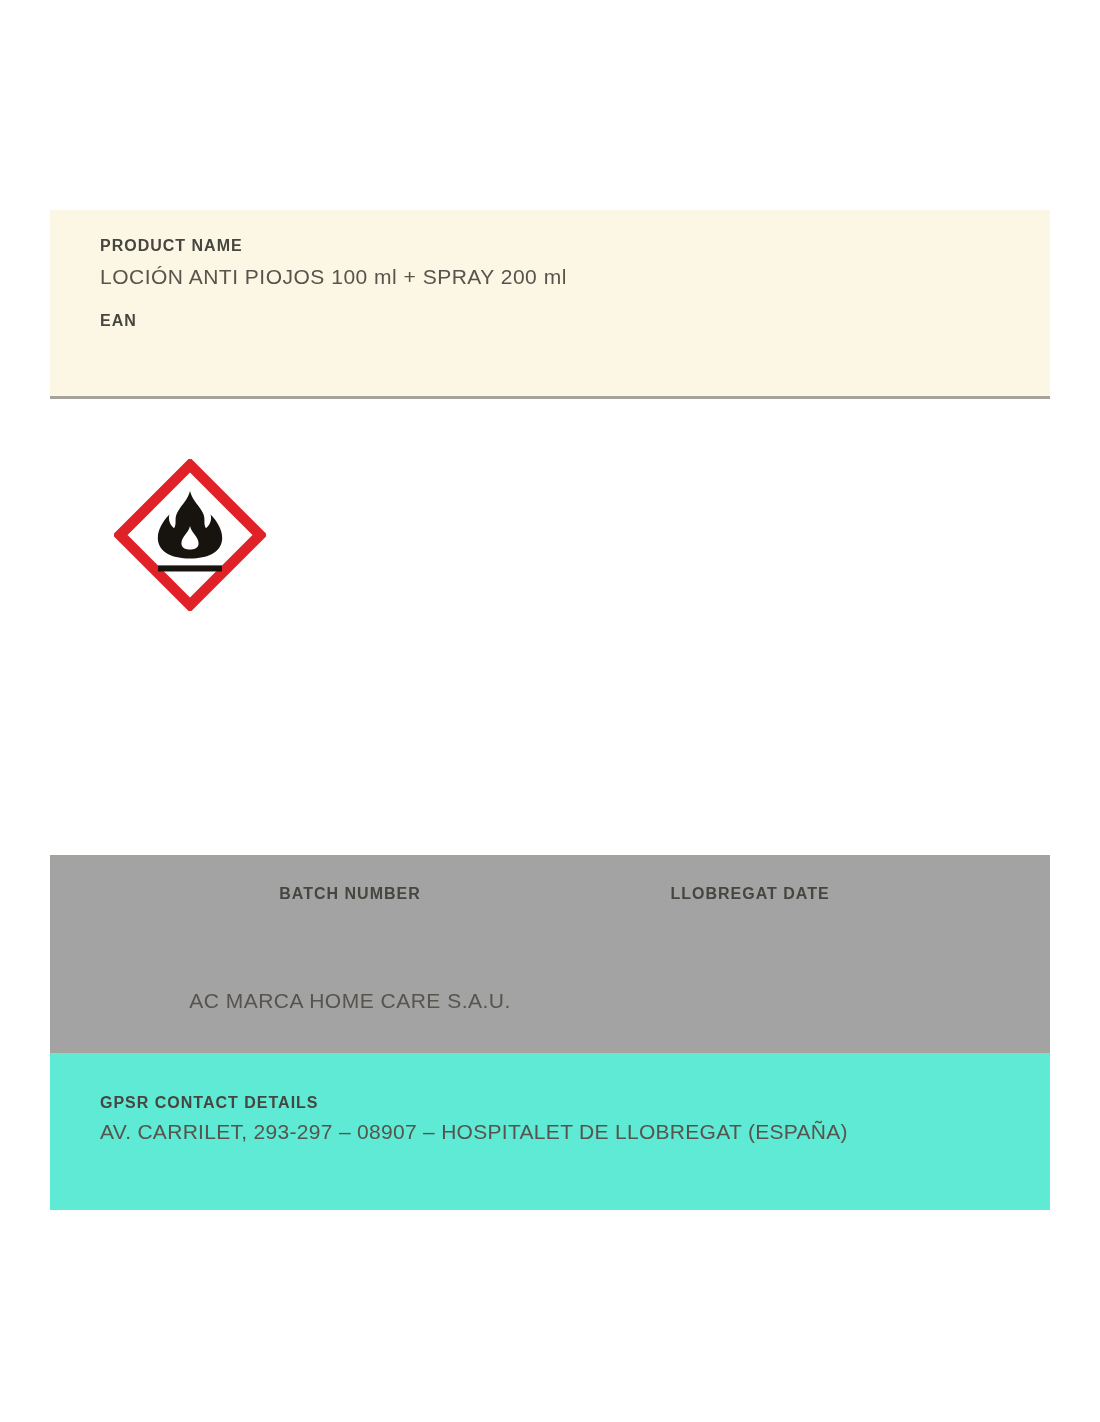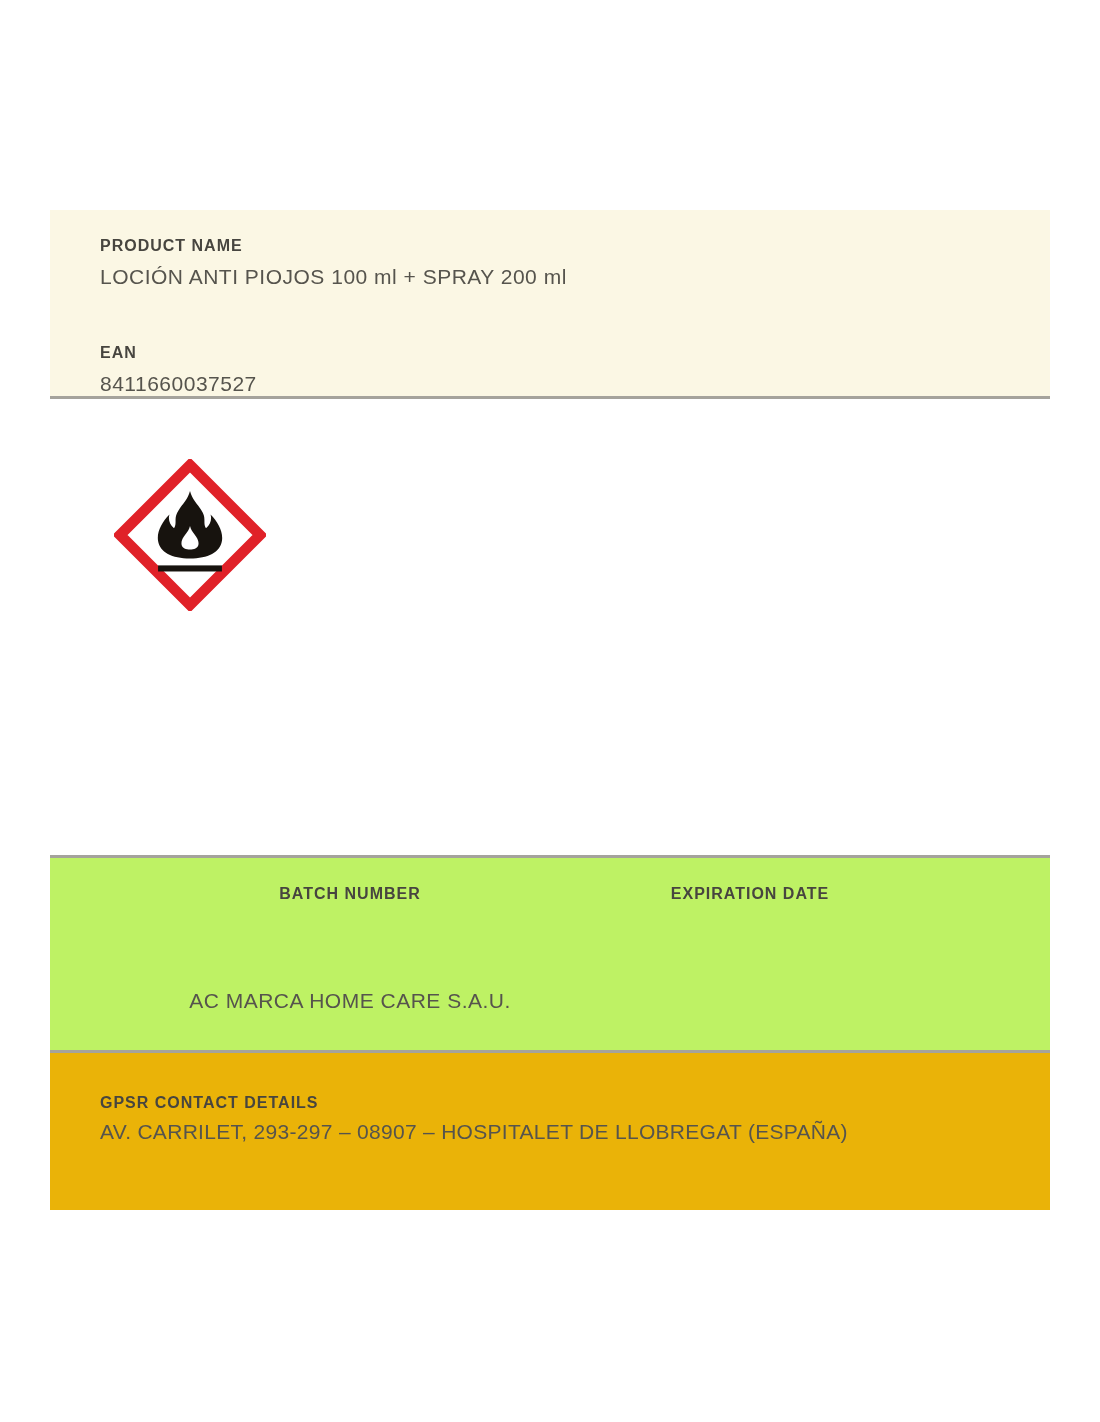--- a/index.html
+++ b/index.html
@@ -25,60 +25,59 @@
     font-size: 16px; font-weight: bold;
     letter-spacing: 1px; color: #47453f;
     line-height: 20px;
   }
   .value {
     font-size: 21px; font-weight: normal;
     letter-spacing: 0.5px; color: #56544d;
     line-height: 21px;
   }
   .panel-product .value { margin-top: 10px; }
-  .field-ean { margin-top: 56px; }
+  .field-ean { margin-top: 24px; }
 
   
   .pictogram { position: absolute; left: 114px; top: 459px; width: 152px; height: 152px; }
   .pictogram svg { display: block; width: 152px; height: 152px; }
 
   
   .panel-batch {
     top: 855px; height: 198px;
-    background: #bef264;
+    background: #a3a3a3;
     border-top: 3px solid #a5a39c;
     border-bottom: 3px solid #a5a39c;
     padding: 26px 100px 8px 100px;
   }
   .two-col { display: grid; grid-template-columns: 1fr 1fr; }
   .cell { text-align: center; }
   .cell .value { margin-top: 9px; }
   .row2 { margin-top: 68px; }
 
   
   .panel-gpsr {
     top: 1053px; height: 157px;
-    background: #eab308;
+    background: #5eead4;
     padding: 40px 52px 0 50px;
   }
   .gpsr-address { margin-top: 8px; letter-spacing: 0.3px; }
 </style>
 </head>
 <body>
 
 <div class="page">
 
   <section class="panel panel-product">
     <div class="field">
       <div class="label">PRODUCT NAME</div>
       <div class="value">LOCIÓN ANTI PIOJOS 100 ml + SPRAY 200 ml</div>
     </div>
     <div class="field field-ean">
       <div class="label">EAN</div>
-      <div class="value">8411660037527</div>
     </div>
   </section>
 
   <div class="pictogram">
     <svg viewBox="0 0 100 100" aria-hidden="true">
       <polygon points="50,4 96,50 50,96 4,50" fill="#ffffff" stroke="#e02128" stroke-width="7" stroke-linejoin="miter"></polygon>
       <path fill="#17130e" fill-rule="evenodd" d="
         M50 21
         C51.5 27 56 30.5 58.5 35.5
         C60.5 39.5 58.5 42.5 60.5 45.5
@@ -98,21 +97,21 @@
     </svg>
   </div>
 
   <section class="panel panel-batch">
     <div class="two-col row1">
       <div class="cell">
         <div class="label">BATCH NUMBER</div>
         <div class="value"></div>
       </div>
       <div class="cell">
-        <div class="label">EXPIRATION DATE</div>
+        <div class="label">LLOBREGAT DATE</div>
         <div class="value"></div>
       </div>
     </div>
     <div class="two-col row2">
       <div class="cell">
         <div class="value">AC MARCA HOME CARE S.A.U.</div>
       </div>
     </div>
   </section>
 

